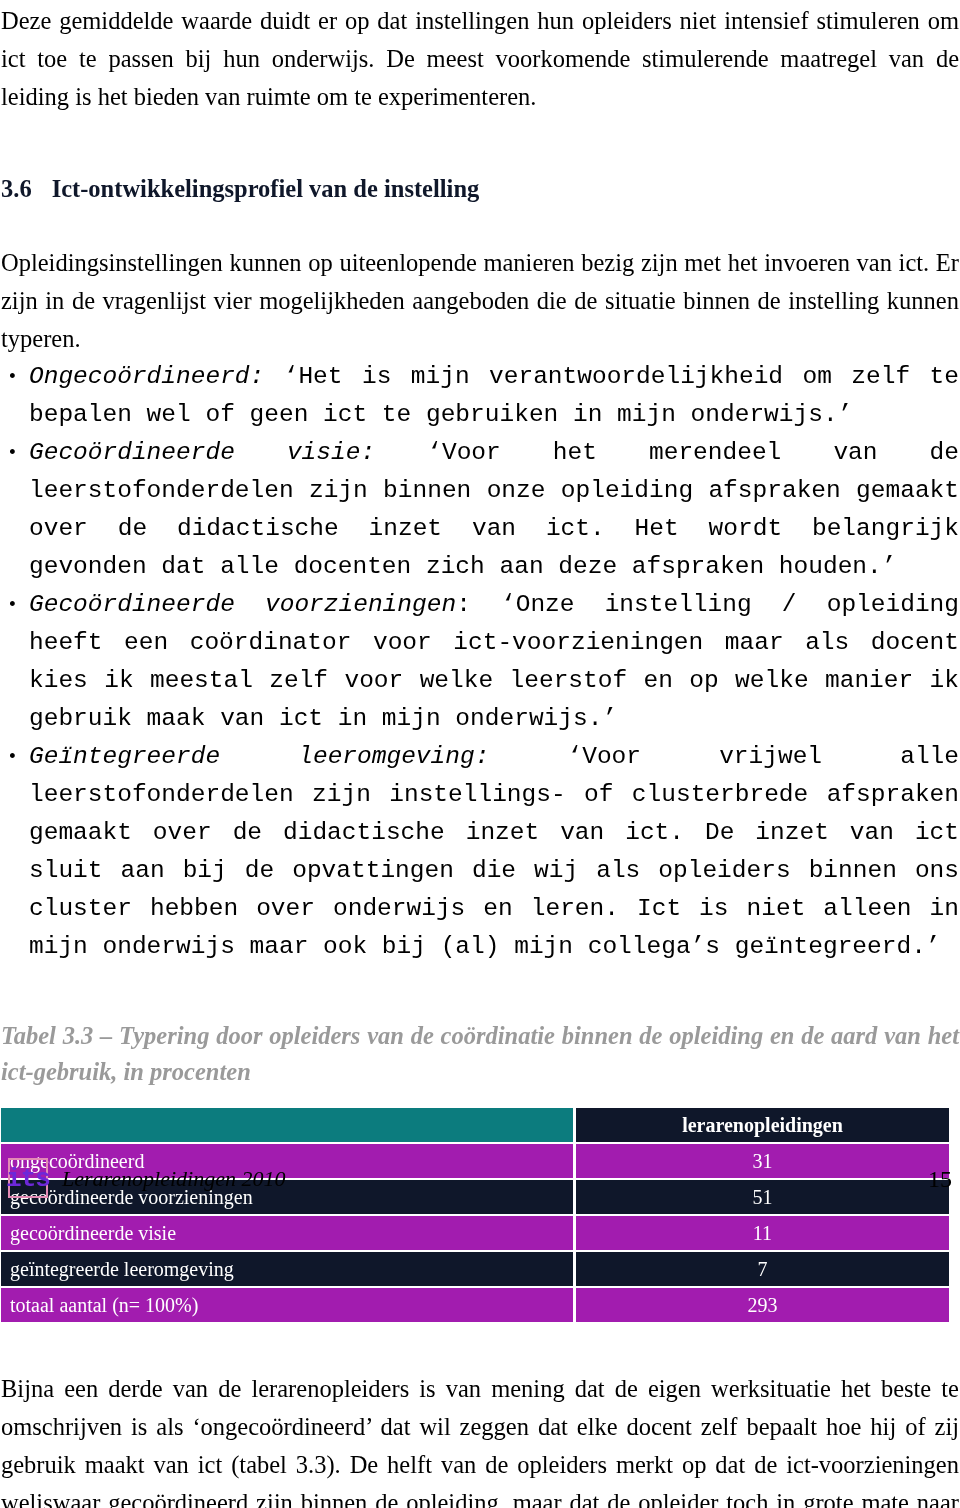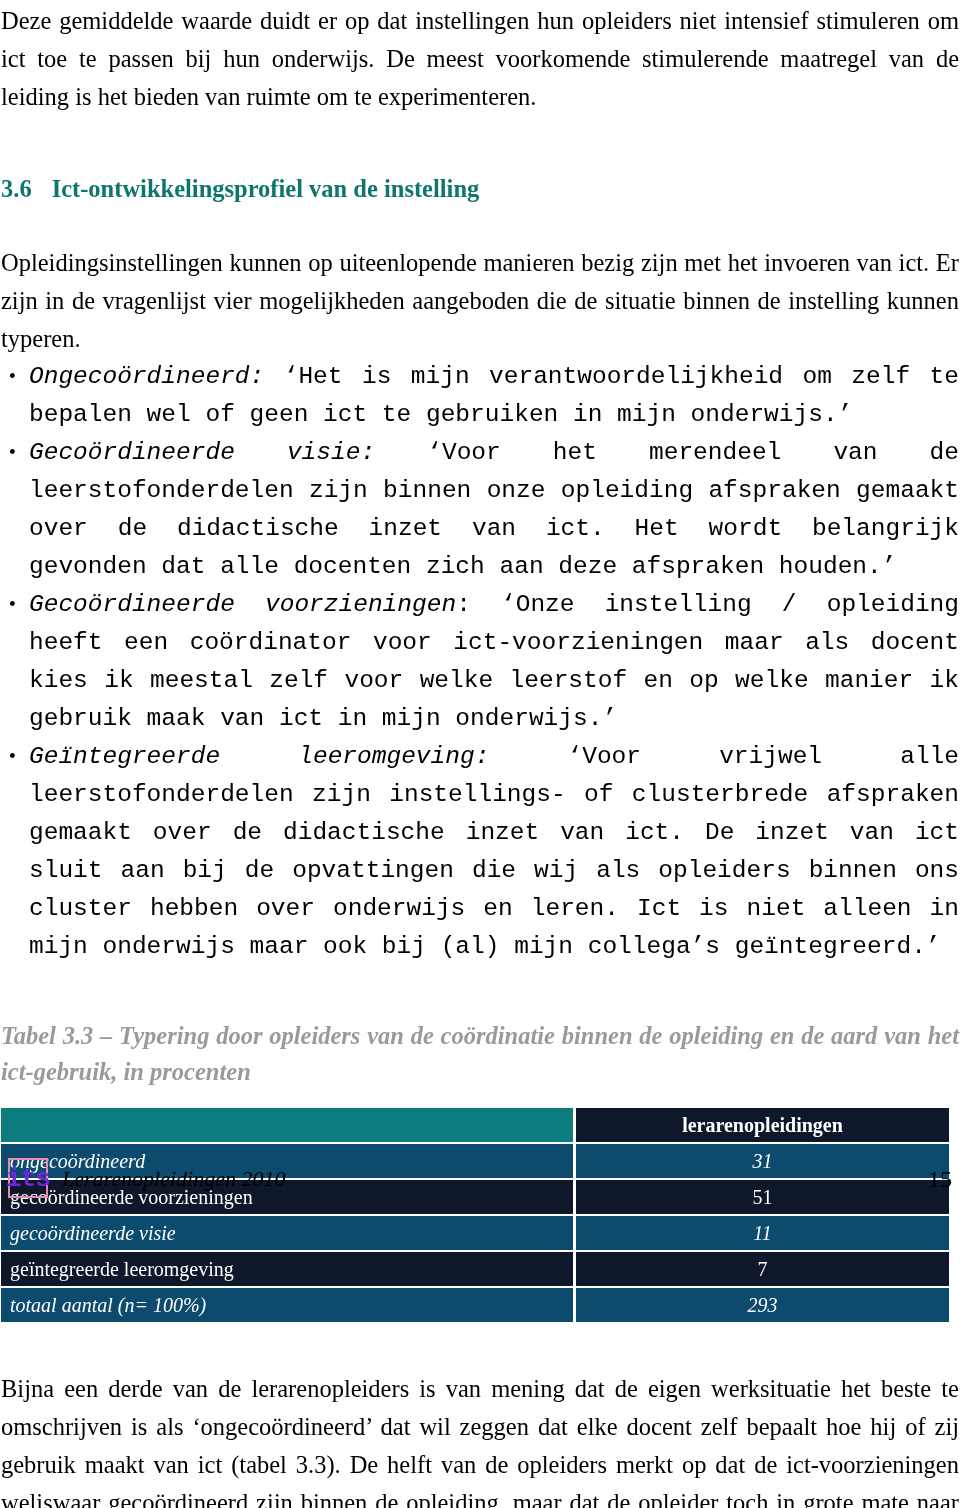--- a/index.html
+++ b/index.html
@@ -30,21 +30,21 @@
     text-align: justify;
     margin: 0;
     text-justify: inter-word;
   }
   .intro {
     padding-top: 2px;
   }
 
   
   .section-heading {
-    color: #0f766e;
+    color: #0f172a;
     font-weight: bold;
     font-size: 24.5px;
     line-height: 30px;
     margin: 0;
     display: flex;
     gap: 20px;
   }
   .section-heading .num { }
   .heading-gap-before { height: 58px; }
   .heading-gap-after  { height: 40px; }
@@ -107,21 +107,21 @@
 
   td.lbl, th.lbl {
     padding-left: 9px;
     text-align: left;
     border-right: 3px solid #ffffff;
   }
   td.val, th.val {
     text-align: center;
   }
   tr.teal td, tr.teal th { background: #0f172a; }
-  tr.gray td, tr.gray th { background: #0c4a6e; font-style: italic; }
+  tr.gray td, tr.gray th { background: #a21caf; }
   tr.hdr th.val { font-weight: bold; font-size: 20px; }
   tr.hdr th.lbl { background: #0c7c7e; }
 
   
   .bottom-gap { height: 46px; }
 
   
   .footer {
     position: absolute;
     left: 8px;

